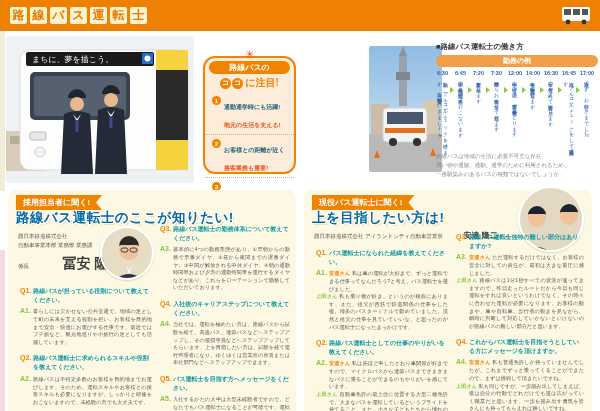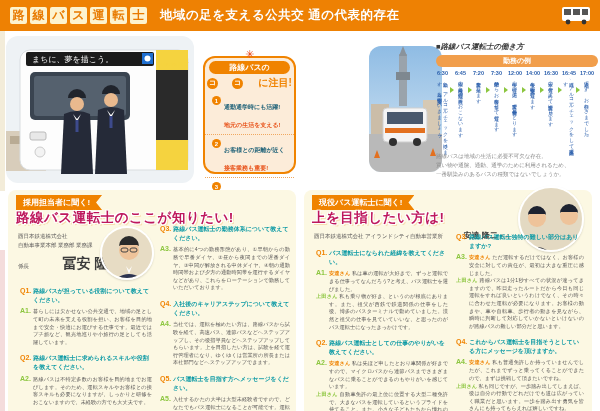--- a/index.html
+++ b/index.html
@@ -11,54 +11,54 @@
   .header { position:absolute; left:0; top:0; width:600px; height:31px; background:#ee8103; display:flex; align-items:center; padding-left:10px; }
   .hchar { display:inline-flex; align-items:center; justify-content:center; width:17px; height:17px; background:#fdf3cf; color:#e87a00; font-weight:bold; font-size:12px; border-radius:2px; margin-right:3px; }
   .hsub { color:#fff; font-weight:bold; font-size:12.5px; margin-left:10px; letter-spacing:.5px; text-shadow:0 0 1px rgba(0,0,0,.08); }
   .hbus { position:absolute; right:8px; top:3px; }
 
   
   .gutter-a { position:absolute; left:0; top:31px; width:5px; height:160px; background:#f3ecd9; }
   .gutter-b { position:absolute; left:0; top:250px; width:5px; height:161px; background:#f4dcdc; }
 
   
-  .photo { position:absolute; border-radius:12px; overflow:hidden; }
+  .photo { position:absolute; border-radius:2px; overflow:hidden; }
   .p-bus { left:6px; top:36px; width:188px; height:147px; }
   .p-street { left:369px; top:46px; width:73px; height:126px; }
 
   
   .callout { position:absolute; left:203px; top:56px; width:93px; height:118px; background:#fcecd9; border:2px solid #f08300; border-radius:12px; }
   .sparkle { position:absolute; left:50%; top:-9px; transform:translateX(-50%); color:#e84b1e; font-size:11px; line-height:1; }
   .co-banner { margin:3px 4px 2px 4px; background:#f08300; color:#fff; font-weight:bold; font-size:8px; text-align:center; border-radius:8px; padding:1px 12px; }
-  .co-chumoku { display:flex; align-items:center; justify-content:center; gap:14px; margin-bottom:2px; }
+  .co-chumoku { display:flex; align-items:center; justify-content:center; gap:1px; margin-bottom:2px; }
   .ko { display:inline-flex; align-items:center; justify-content:center; width:11px; height:11px; border-radius:50%; background:#f08300; color:#fff; font-weight:bold; font-size:7px; }
   .chumoku-txt { color:#f08300; font-weight:bold; font-size:10px; margin-left:1px; }
   .co-item { display:flex; gap:3px; padding:3px 6px 3px 7px; }
   .co-item + .co-item { border-top:1px dotted #f0a860; }
   .co-num { flex:0 0 auto; display:inline-flex; align-items:center; justify-content:center; width:9px; height:9px; border-radius:50%; background:#f08300; color:#fff; font-weight:bold; font-size:6px; margin-top:1px; }
   .co-l1 { font-size:6px; font-weight:bold; color:#23647a; line-height:1.3; }
   .co-l2 { font-size:6px; font-weight:bold; color:#e8541c; line-height:1.3; }
 
   
   .sched { position:absolute; left:436px; top:42px; width:162px; }
-  .sched-title { font-size:7.5px; font-weight:bold; color:#3b3b3b; margin-bottom:3px;font-style:italic; }
+  .sched-title { font-size:7.5px; font-weight:bold; color:#3b3b3b; margin-bottom:3px; }
   .sched-badge { background:#f19e4b; color:#fff; font-weight:bold; font-size:7px; text-align:center; border-radius:7px; padding:1px 0; margin-bottom:3px; }
   .sched-row { display:flex; align-items:flex-start; }
   .sch-col { width:13px; flex:0 0 auto; }
   .sch-time { font-size:5.5px; font-weight:bold; color:#2b5fac; text-align:center; margin-bottom:2px; white-space:nowrap; }
   .sch-text { writing-mode:vertical-rl; font-size:5px; color:#2b5fac; height:78px; line-height:1.2; margin:0 auto; max-width:13px; overflow:hidden; }
   .sch-arrow { flex:0 0 5px; height:40px; display:flex; align-items:center; justify-content:center; }
   .sch-arrow i { display:block; width:0; height:0; border-top:3px solid transparent; border-bottom:3px solid transparent; border-left:4px solid #8cc63f; }
   .caption { position:absolute; left:436px; top:152px; width:160px; font-size:5.5px; color:#8a8a8a; line-height:1.65; }
 
   
   .panel { position:absolute; top:190px; width:288px; height:258px; background:#fcf8e3; border-radius:8px; }
   .panel.left { left:8px; } .panel.right { left:304px; }
   .tab { position:absolute; left:8px; top:5px; background:#f08300; color:#fff; font-weight:bold; font-size:8px; padding:2px 12px 2px 7px; clip-path:polygon(0 0,100% 0,calc(100% - 6px) 50%,100% 100%,0 100%); }
-  .ptitle { position:absolute; left:8px; top:19px; font-size:13.5px; font-weight:bold; color:#be185d; letter-spacing:.5px; white-space:nowrap;
+  .ptitle { position:absolute; left:8px; top:19px; font-size:13.5px; font-weight:bold; color:#0369a1; letter-spacing:.5px; white-space:nowrap;
             text-shadow:-1px -1px 0 #fff,1px -1px 0 #fff,-1px 1px 0 #fff,1px 1px 0 #fff,2px 2px 0 rgba(240,130,0,.22); }
   .company { position:absolute; left:10px; top:42px; font-size:5.5px; color:#595757; line-height:1.6; }
   .person-line { margin-top:2px; }
   .person-name { font-size:14px; font-weight:bold; color:#3b3b3b;margin-left:32px; }
   .info-line { position:absolute; left:10px; top:40px; font-size:5.5px; color:#595757; white-space:nowrap; }
   .info-line .person-name { font-size:8px; margin-left:19px; }
   .avatar { position:absolute; border-radius:50%; overflow:hidden; border:2px solid #fff; box-shadow:0 1px 2px rgba(0,0,0,.15); }
   .av-left { left:92px; top:36px; width:54px; height:54px; }
   .av-right { left:214px; top:-4px; width:66px; height:66px; }
 
@@ -81,21 +81,20 @@
 <div class="page">
 
   <div class="header">
     <span class="hchar">路</span>
     <span class="hchar">線</span>
     <span class="hchar">バ</span>
     <span class="hchar">ス</span>
     <span class="hchar">運</span>
     <span class="hchar">転</span>
     <span class="hchar">士</span>
-    <span class="hsub">地域の足を支える公共交 通の代表的存在</span>
     <svg class="hbus" width="32" height="24" viewBox="0 0 32 24">
       <rect x="2" y="4" width="28" height="14" rx="2" fill="#fff"></rect>
       <rect x="4" y="6" width="7" height="6" fill="#555"></rect>
       <rect x="13" y="6" width="7" height="6" fill="#555"></rect>
       <rect x="22" y="6" width="6" height="6" fill="#555"></rect>
       <circle cx="8" cy="19" r="2.4" fill="#333"></circle>
       <circle cx="24" cy="19" r="2.4" fill="#333"></circle>
     </svg>
   </div>
 

